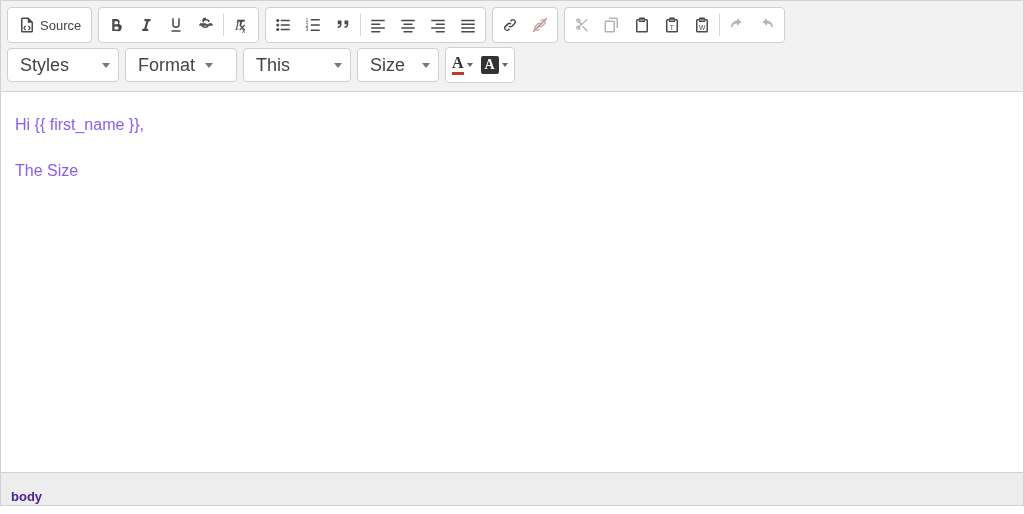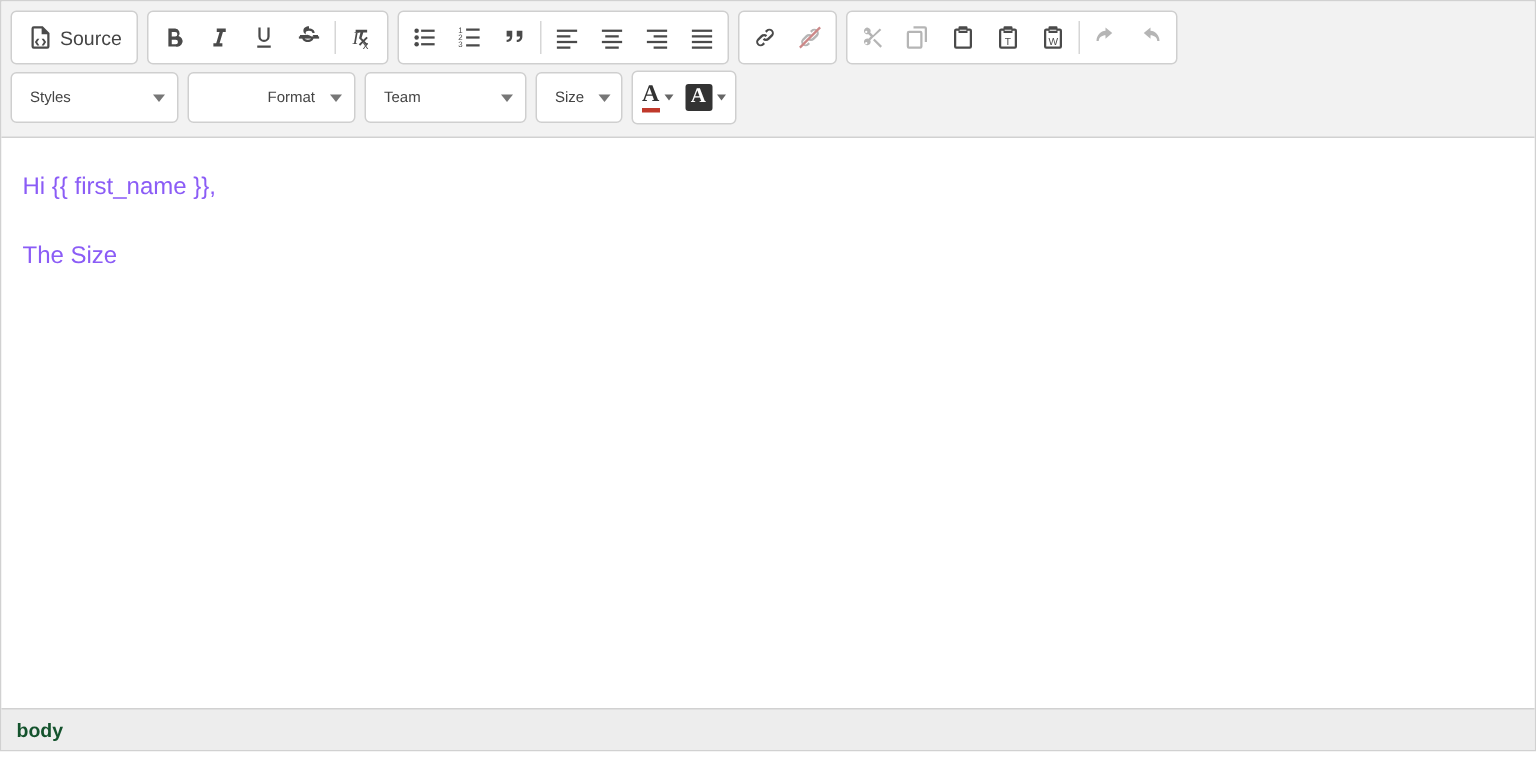--- a/index.html
+++ b/index.html
@@ -65,33 +65,33 @@
     align-items: center;
     border: 1px solid #cfcfcf;
     border-radius: 4px;
     background: #fff;
     height: 34px;
     padding: 0 8px 0 12px;
     cursor: pointer;
   }
   .combo .label {
     color: #444;
-    font-size: 10px;
+    font-size: 18px;
     margin-right: 10px;
   }
   .combo .caret {
     width: 0; height: 0;
     border-left: 4px solid transparent;
     border-right: 4px solid transparent;
     border-top: 5px solid #777;
   }
   .combo.w-styles { width: 112px; justify-content: space-between; }
-  .combo.w-format { width: 112px; justify-content: flex-end; }
+  .combo.w-format { width: 112px; justify-content: flex-start; }
   .combo.w-font   { width: 108px; justify-content: space-between; }
-  .combo.w-size   { width: 58px;  justify-content: space-between; }
+  .combo.w-size   { width: 82px;  justify-content: space-between; }
   .color-btn {
     display: flex;
     align-items: center;
     justify-content: center;
     height: 34px;
     padding: 0 4px;
     cursor: pointer;
     border-radius: 3px;
     gap: 3px;
   }
@@ -144,25 +144,24 @@
     font-size: 16px;
     color: #8b5cf6;
     line-height: 1.6;
   }
   .content-area p { margin: 0 0 20px 0; }
   .status-bar {
     background: #ededed;
     border-top: 1px solid #d1d1d1;
     height: 28px;
     display: flex;
-    align-items: center;
-    padding: 0 10px;
+    padding: 16px 10px;
     font-weight: bold;
     font-size: 13px;
-    color: #14532d;
+    color: #4c1d95;
   }
 </style>
 </head>
 <body>
 
 <div class="editor-frame">
 
   <div class="toolbar">
 
     <div class="toolbar-row">
@@ -332,21 +331,21 @@
         <span class="label">Styles</span>
         <span class="caret"></span>
       </div>
 
       <div class="combo w-format">
         <span class="label">Format</span>
         <span class="caret"></span>
       </div>
 
       <div class="combo w-font">
-        <span class="label">Team</span>
+        <span class="label">This</span>
         <span class="caret"></span>
       </div>
 
       <div class="combo w-size">
         <span class="label">Size</span>
         <span class="caret"></span>
       </div>
 
       <div class="color-group">
         <div class="color-btn">

